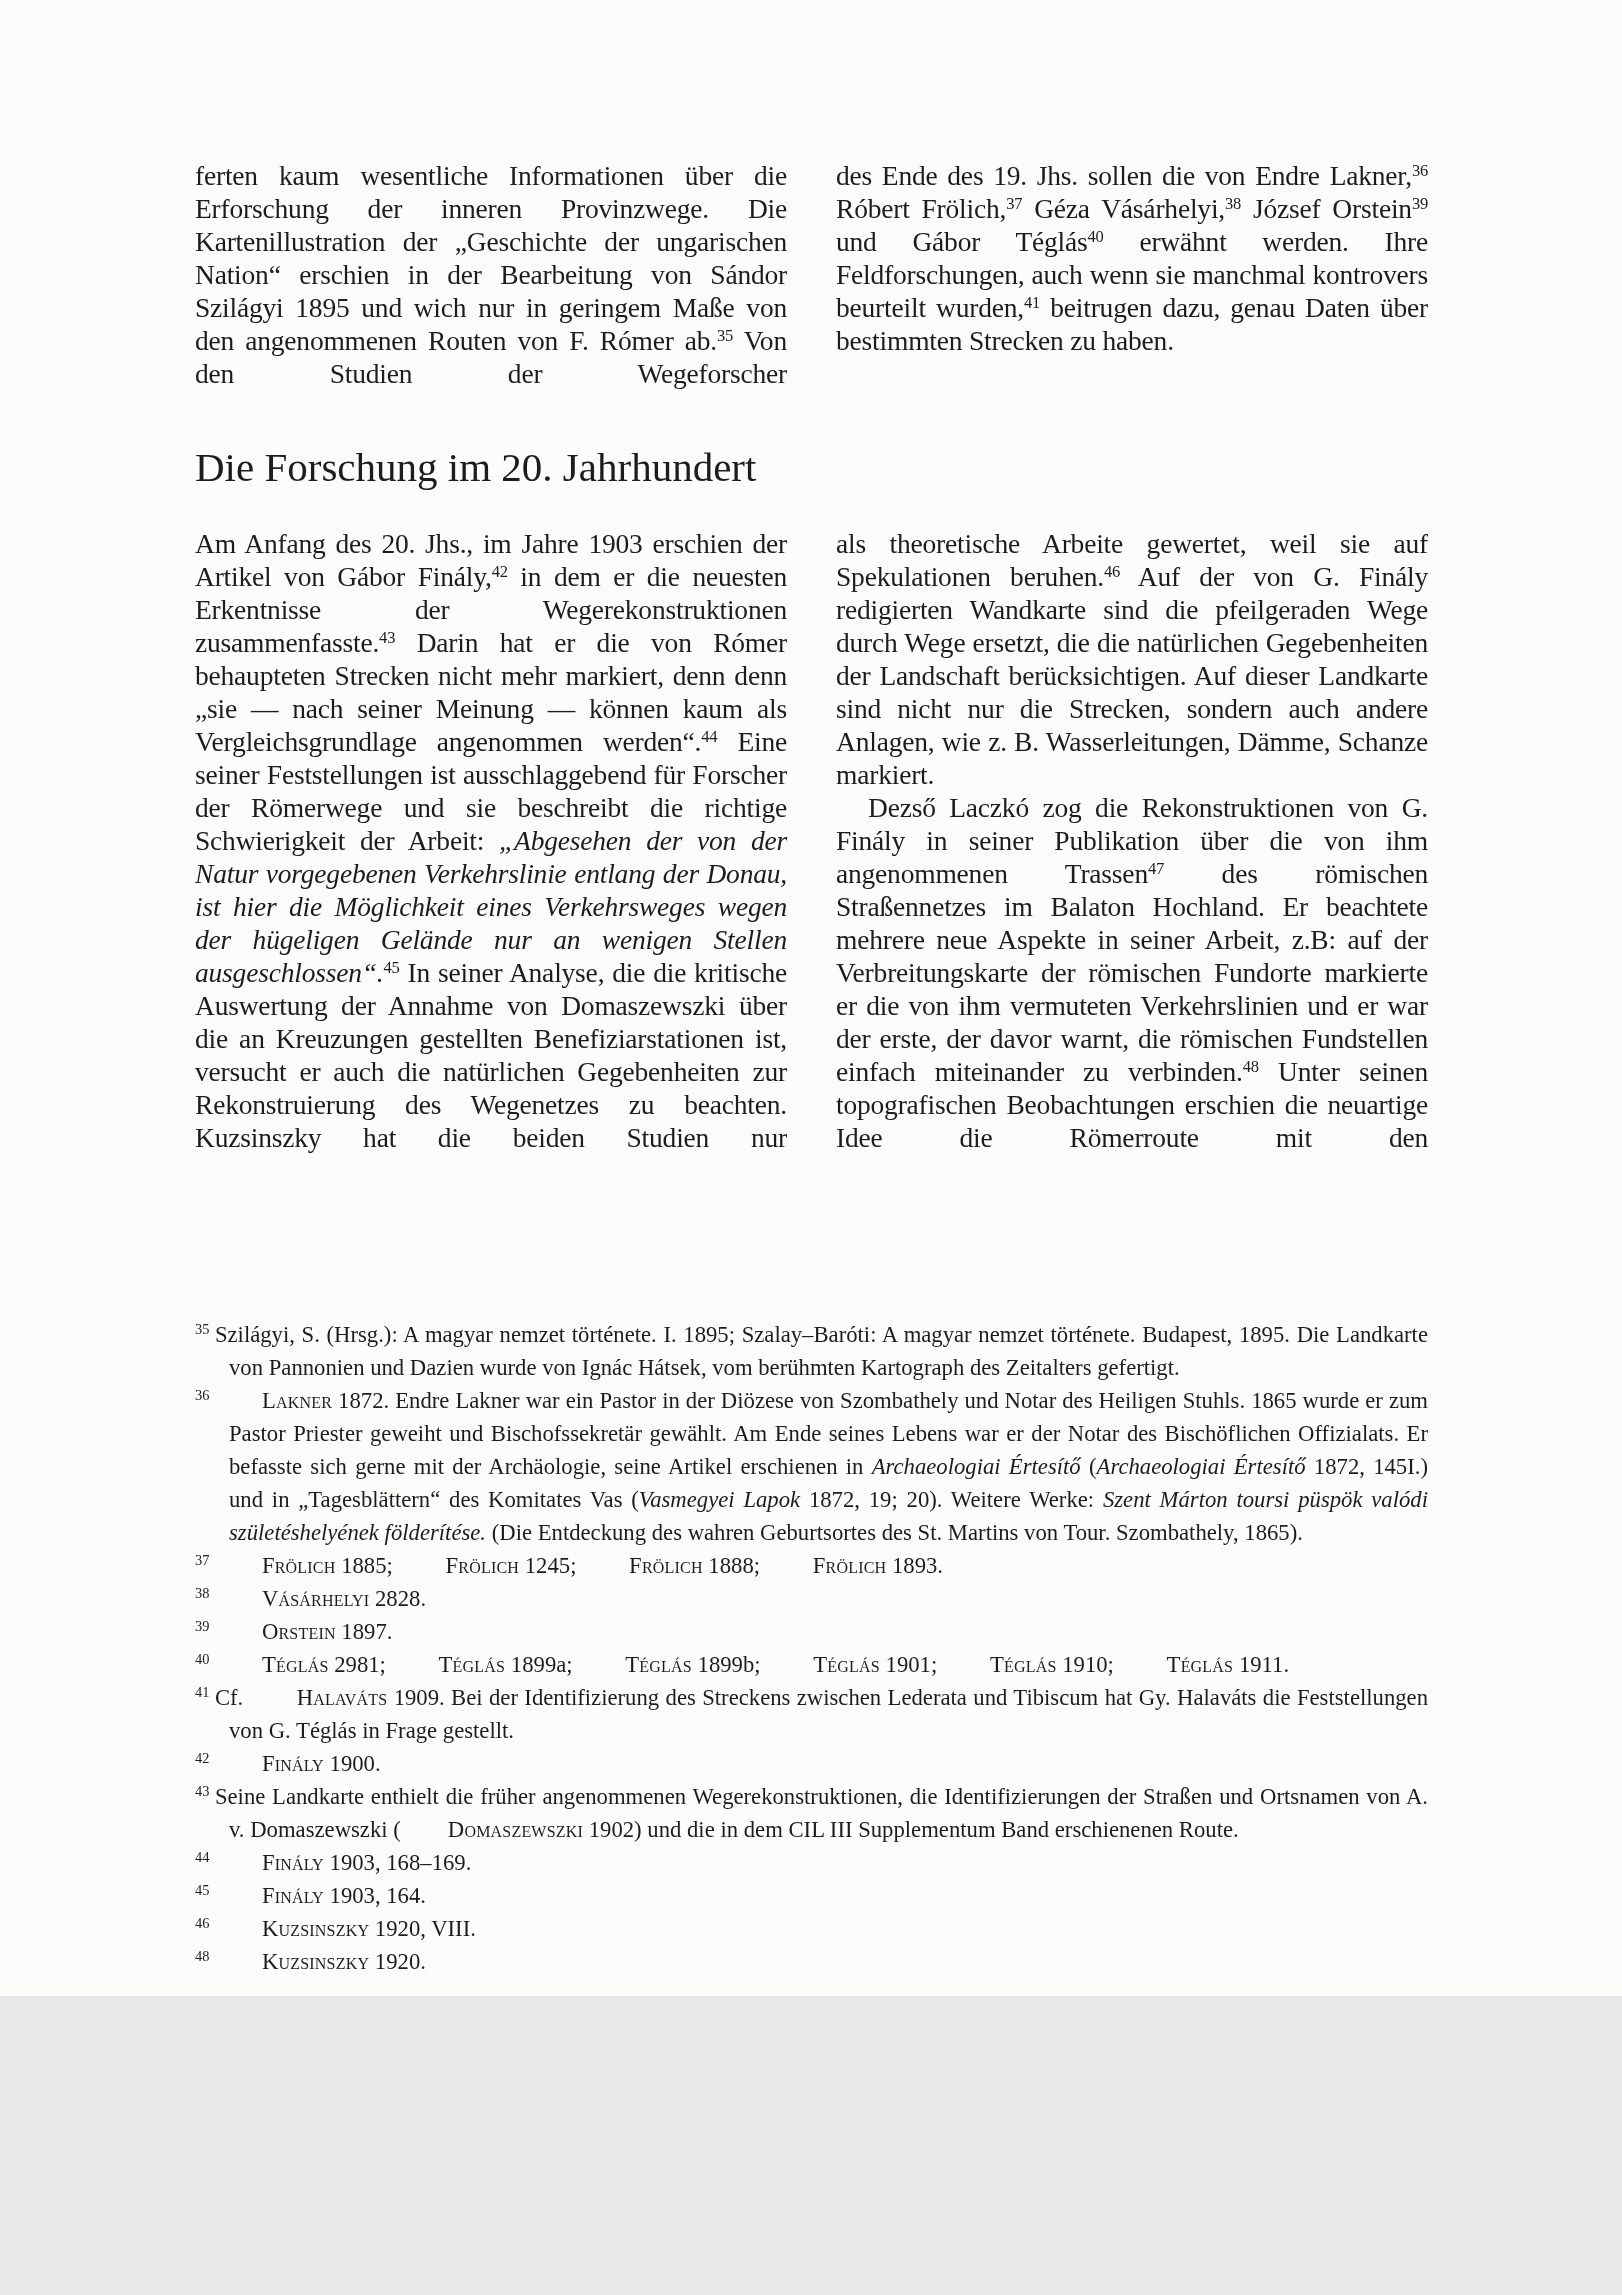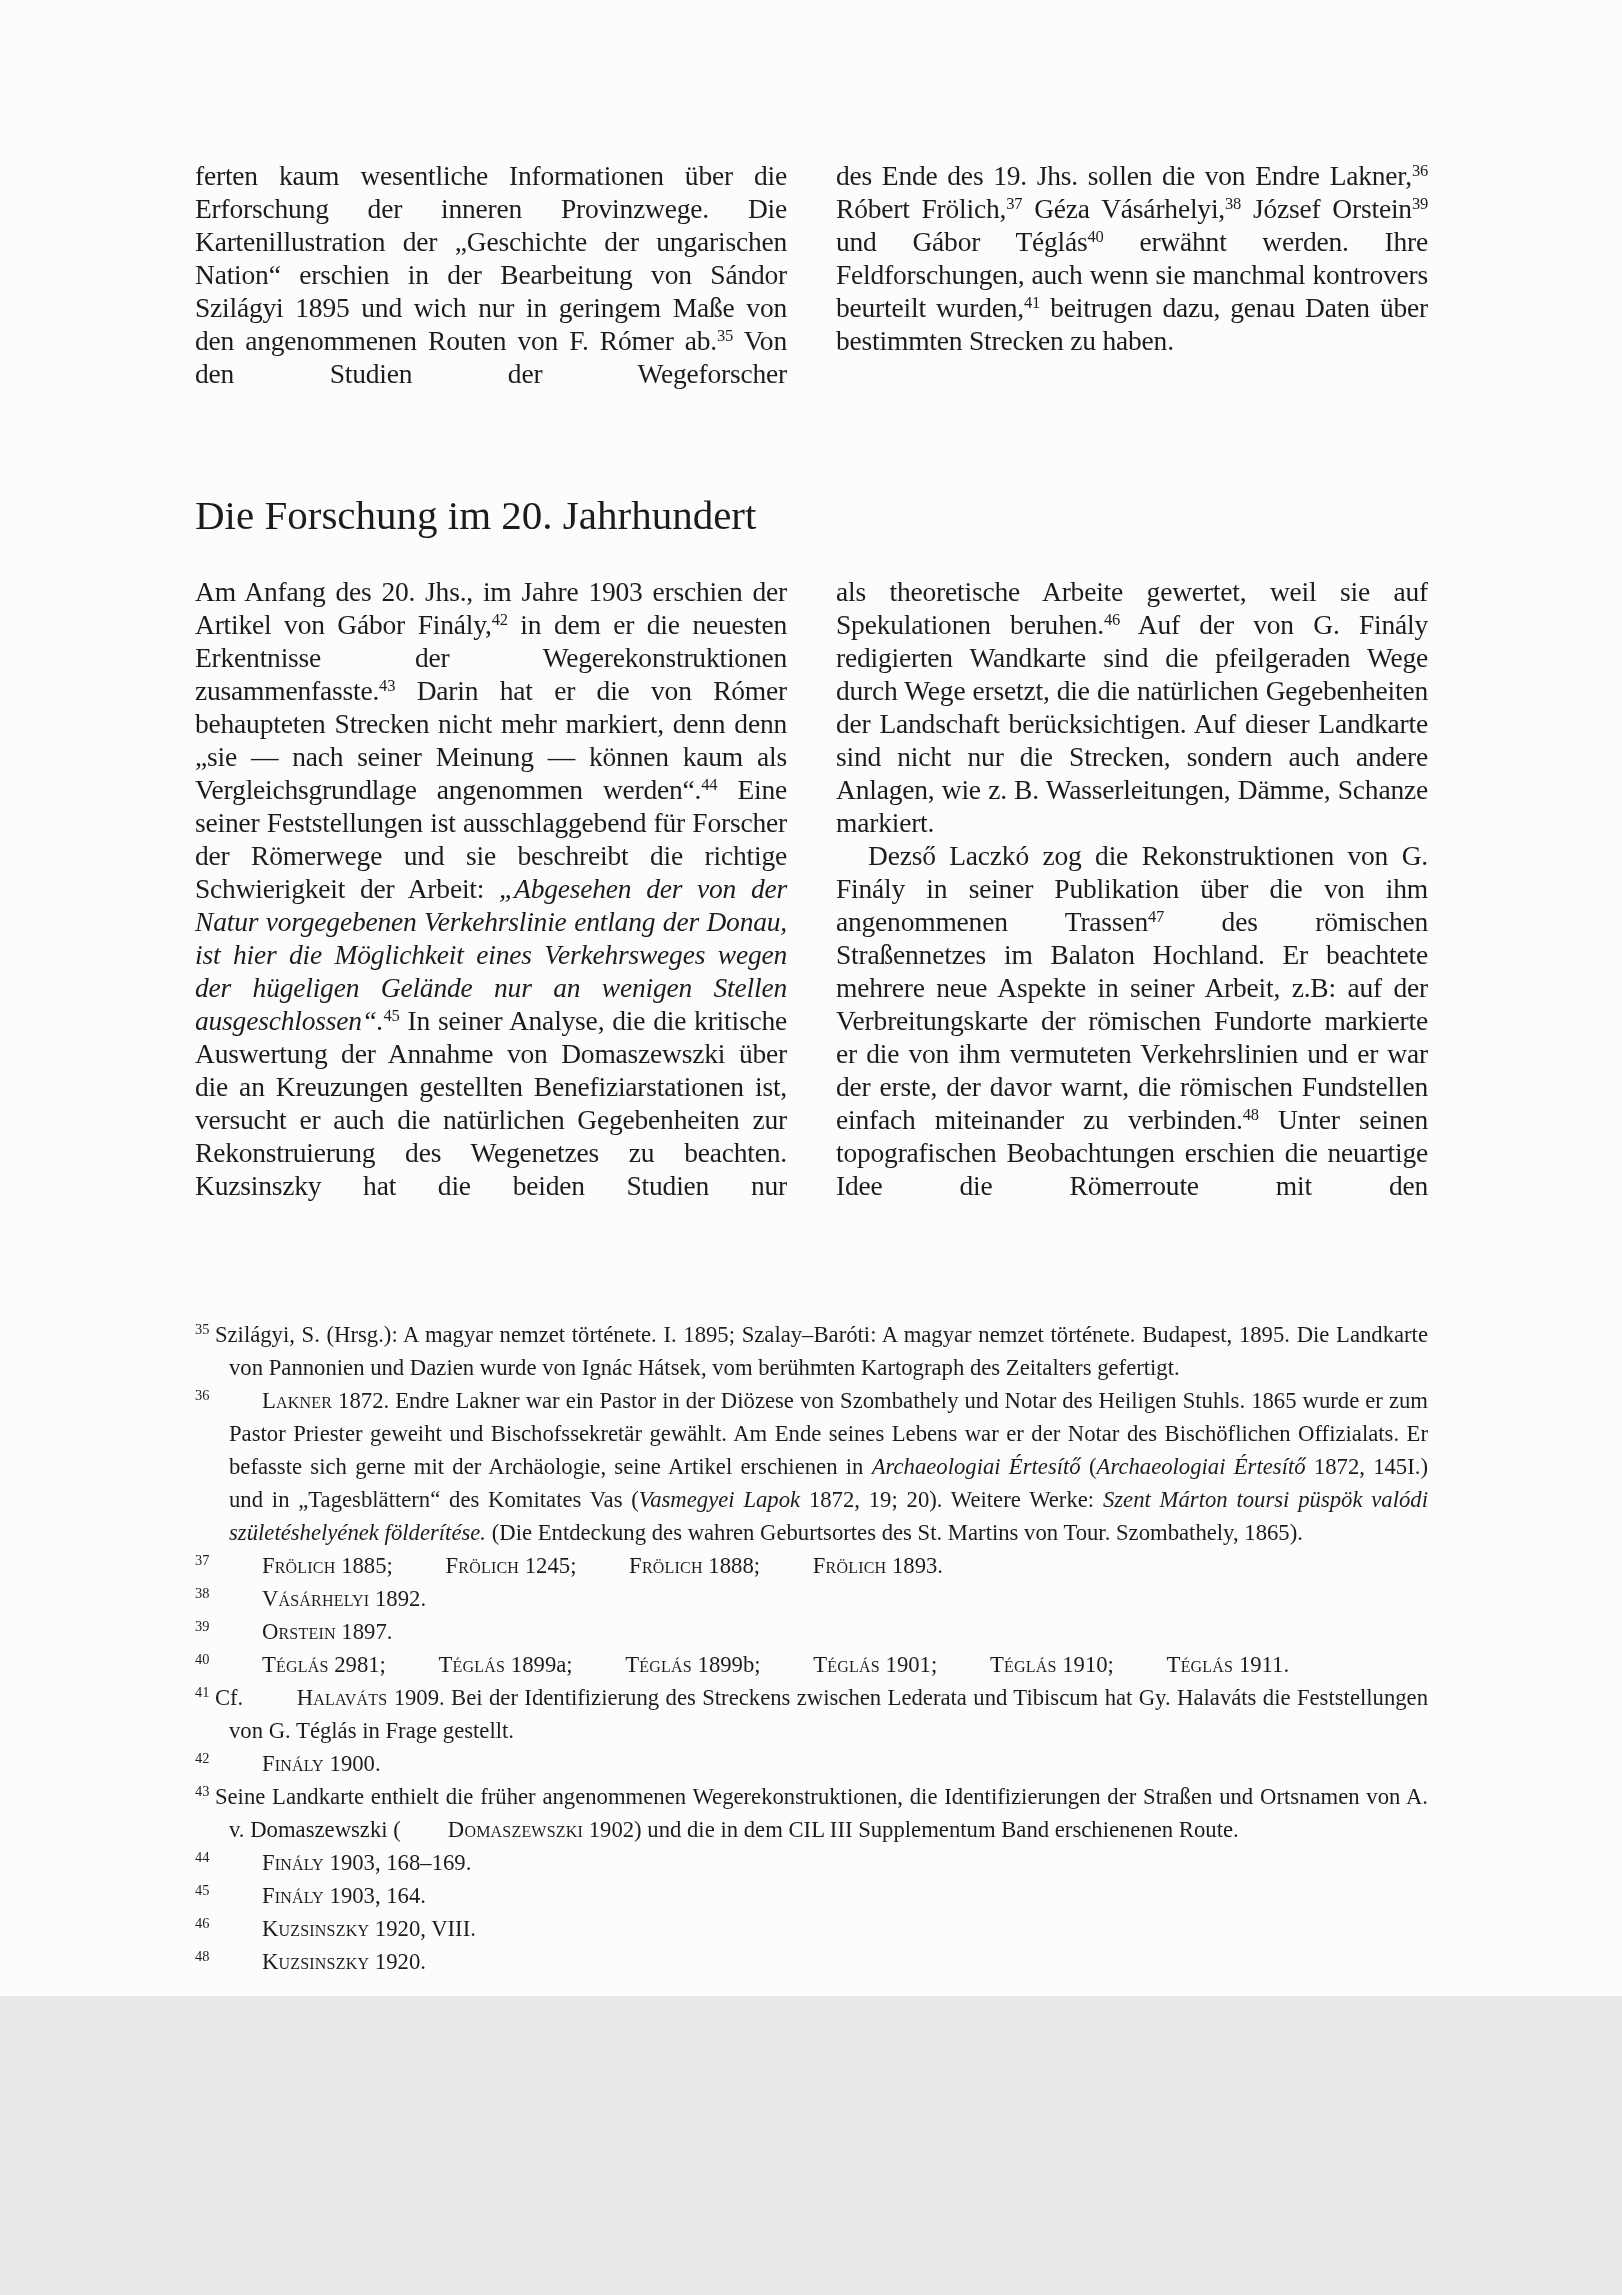--- a/index.html
+++ b/index.html
@@ -30,21 +30,21 @@
     hyphens: auto;
     -webkit-hyphens: auto;
   }
   p { margin: 0; }
   .cont { text-align-last: justify; }
   .indent { text-indent: 32px; }
   h1 {
     font-size: 41px;
     line-height: 44px;
     font-weight: normal;
-    margin: 103px 0 38px 0;
+    margin: 55px 0 38px 0;
     letter-spacing: 0;
   }
   sup.sup, sup.fn-num {
     font-size: 16.5px;
     line-height: 0;
     vertical-align: baseline;
     position: relative;
     top: -0.55em;
   }
   .i  { font-style: italic; }
@@ -91,21 +91,21 @@
         <div class="footnote">
     <sup class="fn-num">35</sup><span class="fn-text"><span>Szilágyi, S. (Hrsg.): A magyar nemzet története. I. 1895; Szalay–Baróti: A magyar nemzet története. Budapest, 1895. Die Landkarte von Pannonien und Dazien wurde von Ignác Hátsek, vom berühmten Kartograph des Zeitalters gefertigt.</span></span>
   </div>
         <div class="footnote">
     <sup class="fn-num">36</sup><span class="fn-text"><span class="sc">Lakner</span><span> 1872. Endre Lakner war ein Pastor in der Diözese von Szombathely und Notar des Heiligen Stuhls. 1865 wurde er zum Pastor Priester geweiht und Bischofssekretär gewählt. Am Ende seines Lebens war er der Notar des Bischöflichen Offizialats. Er befasste sich gerne mit der Archäologie, seine Artikel erschienen in </span><span class="i">Archaeologiai Értesítő</span><span> (</span><span class="i">Archaeologiai Értesítő</span><span> 1872, 145I.) und in „Tagesblättern“ des Komitates Vas (</span><span class="i">Vasmegyei Lapok</span><span> 1872, 19; 20). Weitere Werke: </span><span class="i">Szent Márton toursi püspök valódi születéshelyének földerítése.</span><span> (Die Entdeckung des wahren Geburtsortes des St. Martins von Tour. Szombathely, 1865).</span></span>
   </div>
         <div class="footnote">
     <sup class="fn-num">37</sup><span class="fn-text"><span class="sc">Frölich</span><span> 1885; </span><span class="sc">Frölich</span><span> 1245; </span><span class="sc">Frölich</span><span> 1888; </span><span class="sc">Frölich</span><span> 1893.</span></span>
   </div>
         <div class="footnote">
-    <sup class="fn-num">38</sup><span class="fn-text"><span class="sc">Vásárhelyi</span><span> 1892.</span></span>
+    <sup class="fn-num">38</sup><span class="fn-text"><span class="sc">Vásárhelyi</span><span> 2828.</span></span>
   </div>
         <div class="footnote">
     <sup class="fn-num">39</sup><span class="fn-text"><span class="sc">Orstein</span><span> 1897.</span></span>
   </div>
         <div class="footnote">
     <sup class="fn-num">40</sup><span class="fn-text"><span class="sc">Téglás</span><span> 2981; </span><span class="sc">Téglás</span><span> 1899a; </span><span class="sc">Téglás</span><span> 1899b; </span><span class="sc">Téglás</span><span> 1901; </span><span class="sc">Téglás</span><span> 1910; </span><span class="sc">Téglás</span><span> 1911.</span></span>
   </div>
         <div class="footnote">
     <sup class="fn-num">41</sup><span class="fn-text"><span>Cf. </span><span class="sc">Halaváts</span><span> 1909. Bei der Identifizierung des Streckens zwischen Lederata und Tibiscum hat Gy. Halaváts die Feststellungen von G. Téglás in Frage gestellt.</span></span>
   </div>

